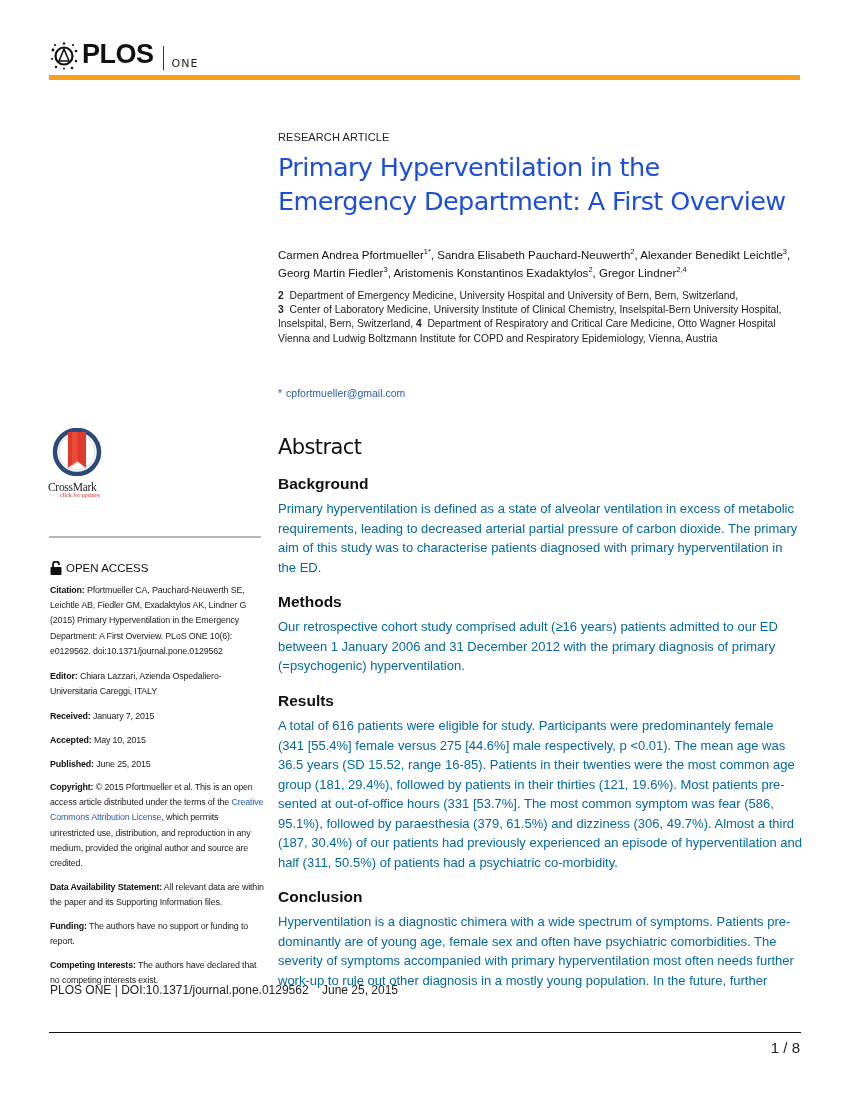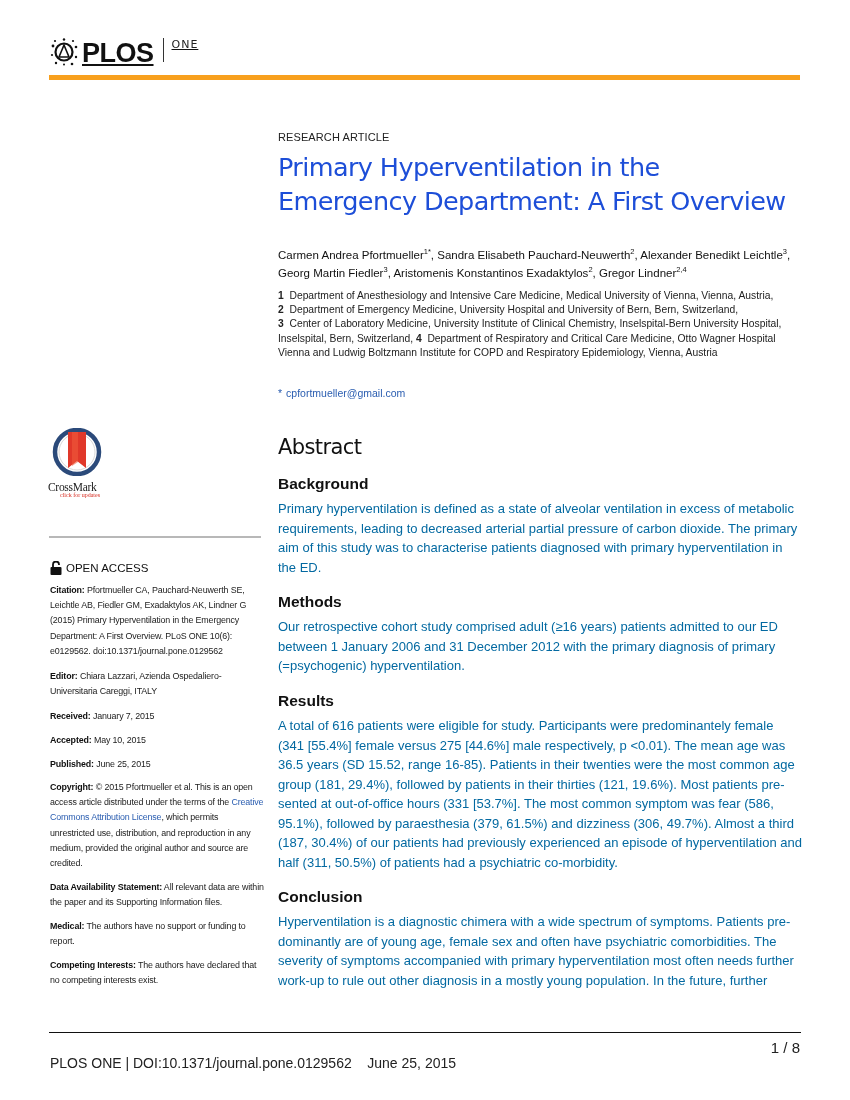--- a/index.html
+++ b/index.html
@@ -1,20 +1,20 @@
 <!DOCTYPE html>
 <html><head>
 <meta charset="utf-8">
 <style>
   html, body { margin: 0; padding: 0; background: #ffffff; }
   body { width: 850px; height: 1100px; position: relative; overflow: hidden; color: #111; font-family: "Liberation Sans", sans-serif; }
   .abs { position: absolute; }
 
   
-  .logo { left: 50px; top: 38px; height: 32px; display: flex; align-items: flex-start; text-decoration: underline; }
+  .logo { left: 50px; top: 38px; height: 32px; display: flex; align-items: flex-end; }
   .logo-mark { width: 28px; height: 28px; margin-right: 4px; }
   .logo-plos { font-family: "Liberation Sans", sans-serif; font-weight: bold; font-size: 27px; letter-spacing: -0.5px; color: #111; }
   .logo-sep { width: 1px; height: 24px; background: #333; margin: 0 8px 0 9px; }
   .logo-one { font-size: 11px; letter-spacing: 1px; color: #222; font-family: "DejaVu Sans", sans-serif; }
   .orange-bar { left: 49px; top: 75px; width: 751px; height: 5px; background: #f8a01d; }
 
   
   .main { left: 278px; width: 525px; }
   .article-type { top: 131px; font-size: 11px; color: #222; letter-spacing: 0.1px; }
   .title { top: 150px; font-size: 25.5px; line-height: 34px; font-family: "DejaVu Sans", sans-serif; font-weight: normal; letter-spacing: -0.6px; color: #1d4ed8; margin: 0; }
@@ -35,21 +35,21 @@
   .cm-sub { font-family: "Liberation Serif", serif; font-size: 6px; color: #d62b20; text-align: center; margin-top: -1px; }
   .side-rule { left: 49px; top: 536px; width: 212px; height: 2px; background: #b8b8b8; }
   .open-access { left: 50px; top: 561px; display: flex; align-items: center; font-size: 11.5px; color: #111; }
   .lock { width: 12px; height: 14px; margin-right: 4px; }
   .side { left: 50px; width: 215px; font-size: 8.9px; line-height: 15.2px; color: #222; letter-spacing: -0.15px; }
   .side b { font-weight: bold; color: #111; }
   .side .link { color: #2a5db0; }
 
   
   .foot-rule { left: 49px; top: 1032px; width: 752px; height: 1px; background: #111; }
-  .foot-left { left: 50px; top: 1055px; font-size: 14px; color: #222; }
+  .foot-left { left: 50px; top: 983px; font-size: 12px; color: #222; }
   .foot-right { right: 50px; top: 1039px; font-size: 15px; color: #222; }
 </style>
 </head>
 <body>
 
 <div class="abs logo">
   <svg class="logo-mark" viewBox="0 0 28 28">
     <circle cx="14" cy="14" r="8.5" fill="none" stroke="#111" stroke-width="2.2"></circle>
     <path d="M9 19 L14 7 L19 19 Z" fill="none" stroke="#111" stroke-width="1.6"></path>
     <circle cx="3" cy="8" r="1.4" fill="#111"></circle>
@@ -75,21 +75,20 @@
 <div class="abs main authors">
   <span><span>Carmen Andrea Pfortmueller</span><sup>1*</sup></span>,
   <span><span>Sandra Elisabeth Pauchard-Neuwerth</span><sup>2</sup></span>,
   <span><span>Alexander Benedikt Leichtle</span><sup>3</sup></span>,
   <span><span>Georg Martin Fiedler</span><sup>3</sup></span>,
   <span><span>Aristomenis Konstantinos Exadaktylos</span><sup>2</sup></span>,
   <span><span>Gregor Lindner</span><sup>2,4</sup></span>
 </div>
 
 <div class="abs main affils">
-  <div><b>1</b>&nbsp; <span>Department of Anesthesiology and Intensive Care Medicine, Medical University of Vienna, Vienna, Austria,</span></div>
   <div><b>2</b>&nbsp; <span>Department of Emergency Medicine, University Hospital and University of Bern, Bern, Switzerland,</span></div>
   <div><b>3</b>&nbsp; <span>Center of Laboratory Medicine, University Institute of Clinical Chemistry, Inselspital-Bern University Hospital, Inselspital, Bern, Switzerland,</span> <b>4</b>&nbsp; <span>Department of Respiratory and Critical Care Medicine, Otto Wagner Hospital Vienna and Ludwig Boltzmann Institute for COPD and Respiratory Epidemiology, Vienna, Austria</span></div>
 </div>
 
 <div class="abs main email">
   <span class="star">*</span><span>cpfortmueller@gmail.com</span>
 </div>
 
 <div class="abs main abstract-h">Abstract</div>
 
@@ -141,21 +140,21 @@
 <div class="abs side" style="top:757px">
   <b>Published:</b> <span>June 25, 2015</span>
 </div>
 <div class="abs side" style="top:780px">
   <b>Copyright:</b> <span>© 2015 Pfortmueller et al. This is an open access article distributed under the terms of the</span> <span class="link">Creative Commons Attribution License</span><span>, which permits unrestricted use, distribution, and reproduction in any medium, provided the original author and source are credited.</span>
 </div>
 <div class="abs side" style="top:880px">
   <b>Data Availability Statement:</b> <span>All relevant data are within the paper and its Supporting Information files.</span>
 </div>
 <div class="abs side" style="top:919px">
-  <b>Medical:</b> <span>The authors have no support or funding to report.</span>
+  <b>Funding:</b> <span>The authors have no support or funding to report.</span>
 </div>
 <div class="abs side" style="top:958px">
   <b>Competing Interests:</b> <span>The authors have declared that no competing interests exist.</span>
 </div>
 
 <div class="abs foot-rule"></div>
 <div class="abs foot-left" style="white-space:pre">PLOS ONE | DOI:10.1371/journal.pone.0129562    June 25, 2015</div>
 <div class="abs foot-right">1 / 8</div>
 
 </body></html>

